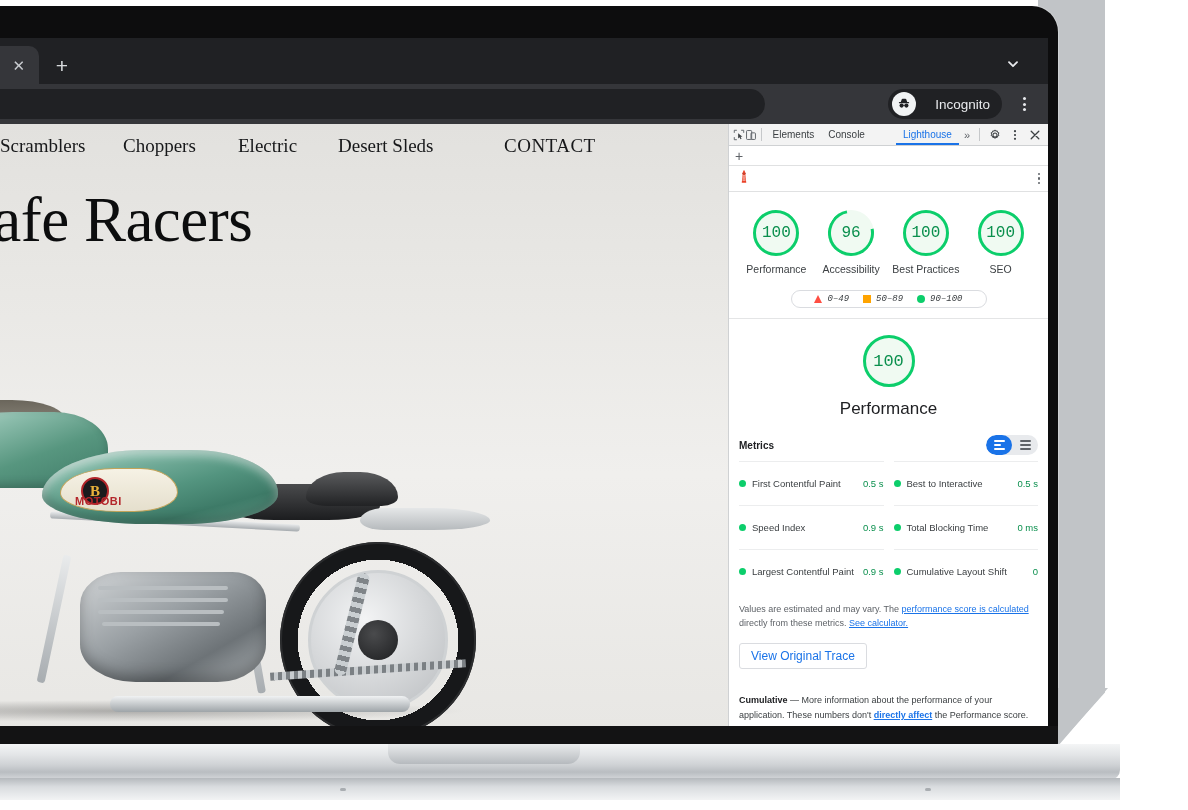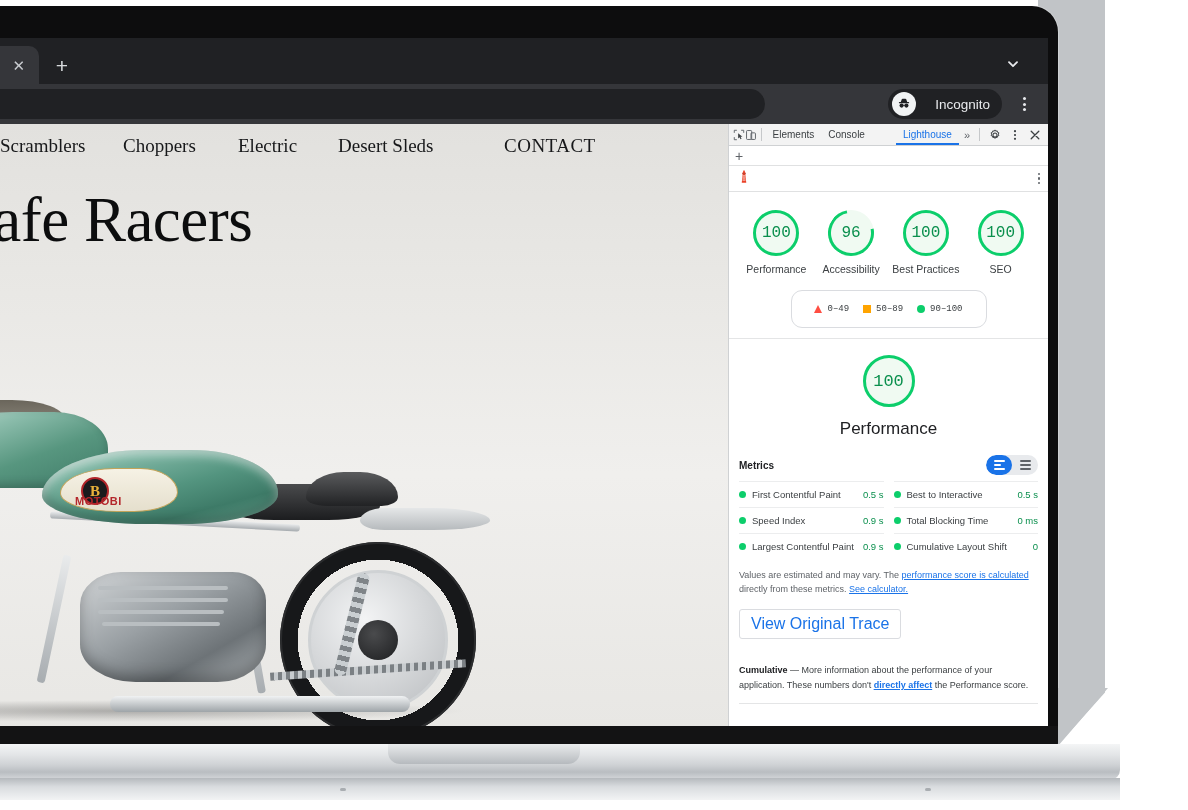--- a/index.html
+++ b/index.html
@@ -297,23 +297,23 @@
     border:3px solid #0cce6b;
   }
   .gauge-ring.partial::before {
     border-color:#0cce6b; border-top-color:transparent; transform: rotate(34deg);
   }
   .gauge-val { font-size:16px; color:#0a8f4d; font-family:"Liberation Mono", monospace; }
   .gauge-label {
     margin-top:7px; font-size:10.5px; color:#3c4043; text-align:center; line-height:1.25;
   }
   #legend {
-    margin:14px auto 0; width:196px; height:38px;
+    margin:14px auto 0; width:196px; height:18px;
     border:1px solid #dadce0; border-radius:11px;
-    display:flex; align-items:center; justify-content:center; gap:14px;
+    display:flex; align-items:center; justify-content:center; gap:14px;font-style:italic;
   }
   .legend-item { display:flex; align-items:center; gap:5px; }
   .legend-text { font-size:9px; color:#3c4043; font-family:"Liberation Mono", monospace; }
   .sw-tri { width:0;height:0;border-left:4.5px solid transparent;border-right:4.5px solid transparent;border-bottom:8px solid #ff4e42; }
   .sw-sq { width:8px;height:8px;background:#ffa400; }
   .sw-cir { width:8px;height:8px;border-radius:50%;background:#0cce6b; }
 
   #perf-section { padding:16px 0 6px; text-align:center; }
   #perf-gauge-big {
     width:52px; height:52px; border-radius:50%; margin:0 auto;
@@ -331,35 +331,35 @@
     margin-left:auto; width:52px; height:20px; border-radius:10px;
     background:#e8eaed; display:flex; overflow:hidden;
   }
   .mt-half { width:26px; height:20px; display:flex; align-items:center; justify-content:center; cursor:pointer; }
   .mt-half.active { background:#1a73e8; border-radius:10px; }
   .mt-line { display:block; background:#5f6368; height:2px; border-radius:1px; }
   .mt-half.active .mt-line { background:#ffffff; }
 
   #metrics-grid { display:grid; grid-template-columns:1fr 1fr; padding:0 10px; column-gap:10px; }
   .metric {
-    display:flex; align-items:center; gap:6px; padding:7px 0;
+    display:flex; align-items:center; gap:6px; padding:16px 0;
     border-top:1px solid #ecedee;
   }
   .metric-dot { width:7px;height:7px;border-radius:50%;background:#0cce6b;flex-shrink:0; }
   .metric-name { font-size:9.5px; color:#3c4043; white-space:nowrap; }
   .metric-val { margin-left:auto; font-size:9.5px; color:#0a8f4d; white-space:nowrap; }
 
   #metrics-note {
     padding:10px 10px 0; font-size:9px; color:#5f6368; line-height:1.55;
   }
   #metrics-note a { color:#1a73e8; }
   #orig-trace-btn {
     margin:12px 10px 0; display:inline-block;
     border:1px solid #dadce0; border-radius:3px;
-    padding:5px 11px; font-size:16px; color:#1a73e8; cursor:pointer; background:#fff;
+    padding:5px 11px; font-size:12px; color:#1a73e8; cursor:pointer; background:#fff;
   }
 
   #diagnostics {
     padding:24px 10px 0; font-size:9px; color:#3c4043; line-height:1.65;
   }
   #diag-title { font-weight:bold; color:#202124; }
   #diagnostics a { color:#1a73e8; font-weight:bold; }
   #diag-rule { margin:10px 10px 0; height:1px; background:#e4e5e6; }
 </style>
 </head>

